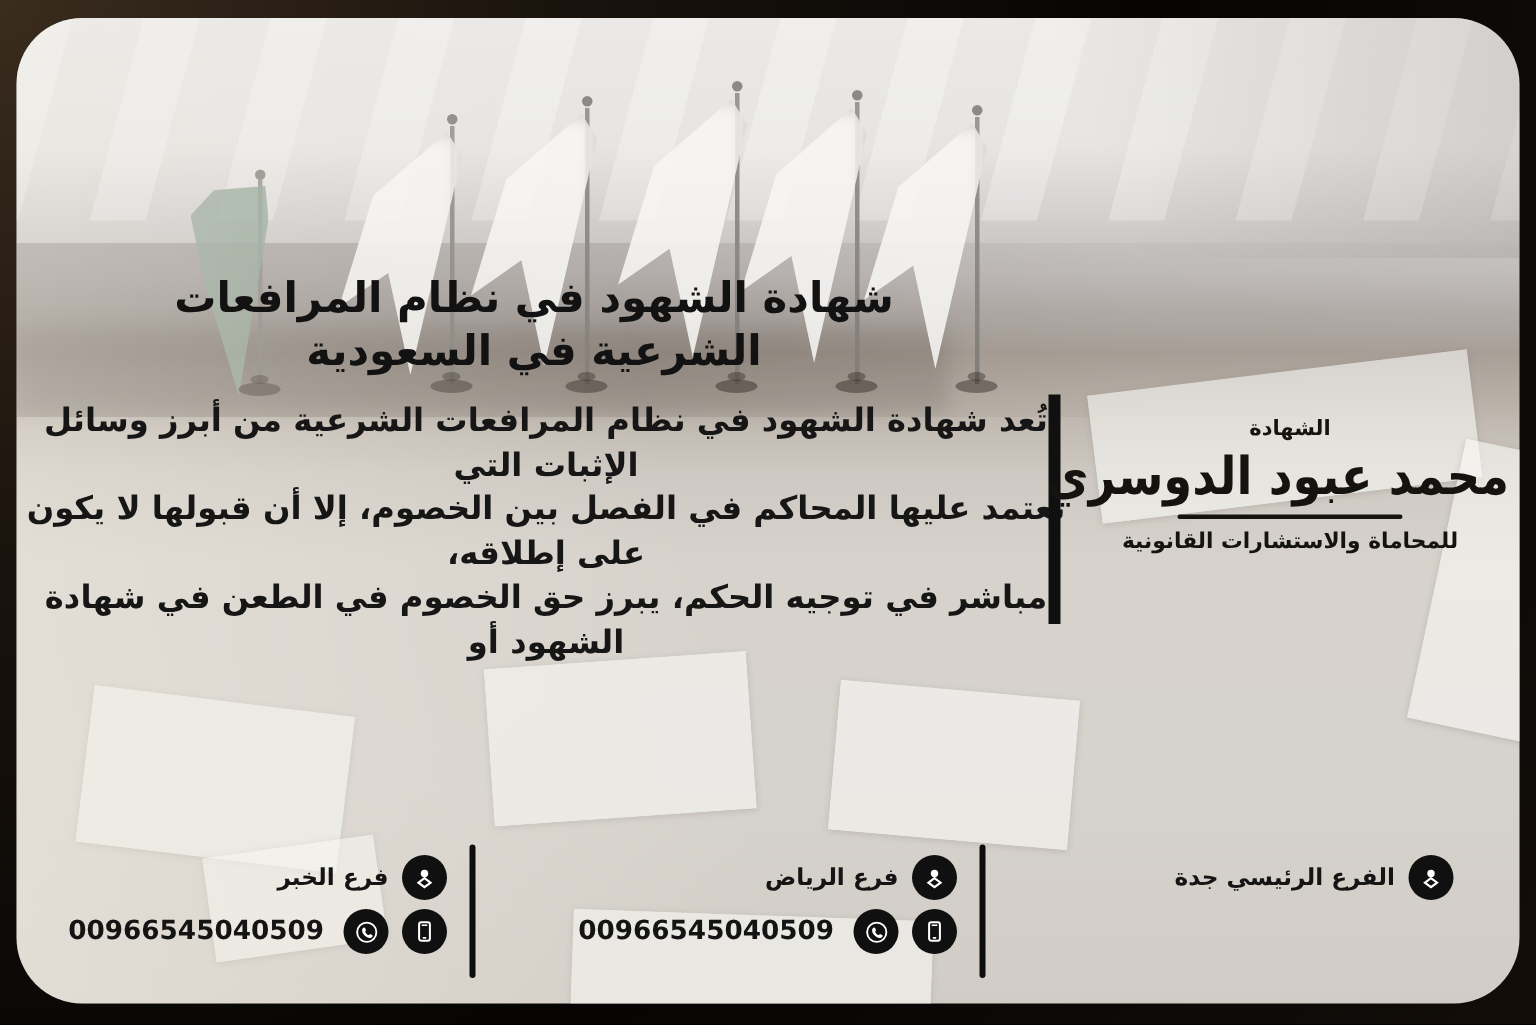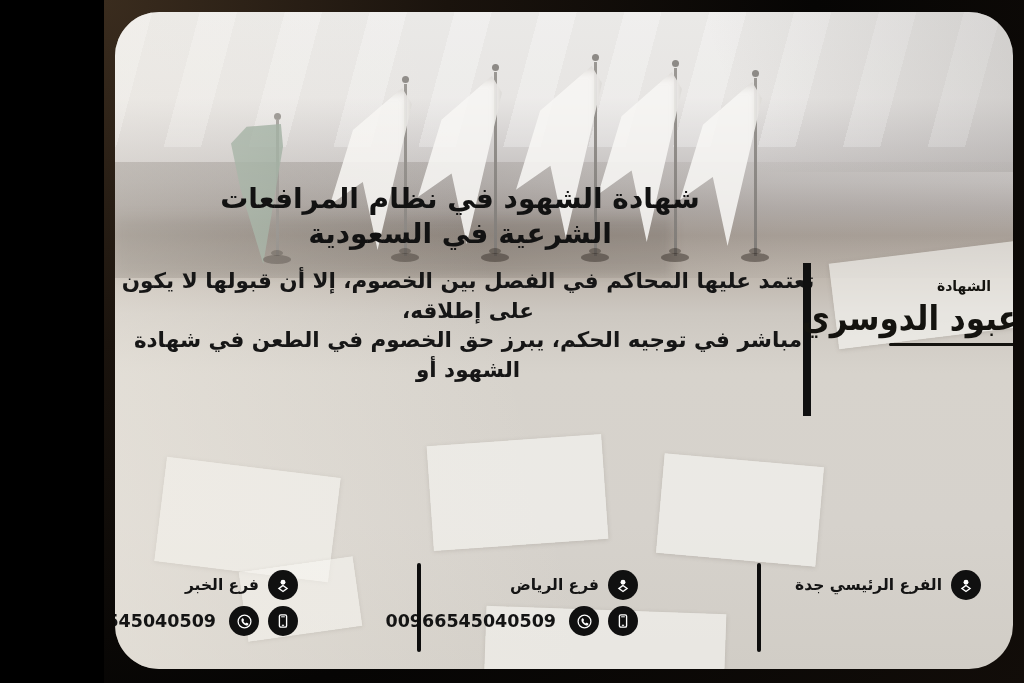--- a/index.html
+++ b/index.html
@@ -1,18 +1,18 @@
 <!DOCTYPE html>
 <html lang="ar" dir="rtl"><head>
 <meta charset="utf-8">
 <style>
   html,body{margin:0;padding:0;background:#000;}
   *{box-sizing:border-box;}
   .stage{
-    position:relative;width:920px;height:683px;overflow:hidden;
+    position:relative;width:1024px;height:683px;overflow:hidden;
     background:radial-gradient(circle at 0% 0%, #3a2c1e 0%, #1a130d 30%, #060504 62%, #120d09 100%);
     font-family:"DejaVu Sans", sans-serif;
   }
   .panel{
     position:absolute;left:11px;top:12px;right:11px;bottom:14px;
     border-radius:44px;overflow:hidden;
     background:linear-gradient(180deg,
       #eae9e7 0%, #e7e5e3 13%, #d3d0cf 20%, #c3bfbd 26%,
       #b3adaa 30%, #a9a098 34%, #bfb7ae 40%, #cdc8c1 46%,
       #d7d3cc 55%, #d6d2cc 78%, #d1cdc6 100%);
@@ -134,32 +134,34 @@
     <div class="paper" style="left:315px;top:428px;width:175px;height:105px;transform:rotate(-4deg);"></div>
     <div class="paper" style="left:545px;top:448px;width:160px;height:100px;transform:rotate(5deg);"></div>
     <div class="paper" style="left:370px;top:598px;width:240px;height:85px;transform:rotate(2deg);"></div>
     <div class="paper" style="left:128px;top:552px;width:115px;height:70px;transform:rotate(-8deg);"></div>
 
     <div class="light-wash"></div>
 
     <h1 class="title">شهادة الشهود في نظام المرافعات الشرعية في السعودية</h1>
 
     <div class="article">
+      <div>تُعد شهادة الشهود في نظام المرافعات الشرعية من أبرز وسائل الإثبات التي</div>
       <div>تعتمد عليها المحاكم في الفصل بين الخصوم، إلا أن قبولها لا يكون على إطلاقه،</div>
       <div>مباشر في توجيه الحكم، يبرز حق الخصوم في الطعن في شهادة الشهود أو</div>
     </div>
 
     <div class="vbar"></div>
     <div class="logo">
       <div class="logo-prefix">الشهادة</div>
       <div class="logo-name">محمد عبود الدوسري</div>
       <div class="logo-underline"></div>
-    </div>
-
-    <div class="branch" style="right:32px;gap:32px;">
+      <div class="logo-tagline">للمحاماة والاستشارات القانونية</div>
+    </div>
+
+    <div class="branch" style="right:44px;gap:32px;">
       <div class="branch-row">
         <span class="icon-circle">
           <svg width="18" height="18" viewBox="0 0 24 24">
               <circle cx="12" cy="8.4" r="3.3" fill="#fff"></circle>
               <path d="M12 12.6 L17.4 16.6 L12 20.6 L6.6 16.6 Z" fill="none" stroke="#fff" stroke-width="1.9"></path>
             </svg>
         </span>
         <span class="branch-name">الفرع الرئيسي جدة</span>
       </div>
     </div>

